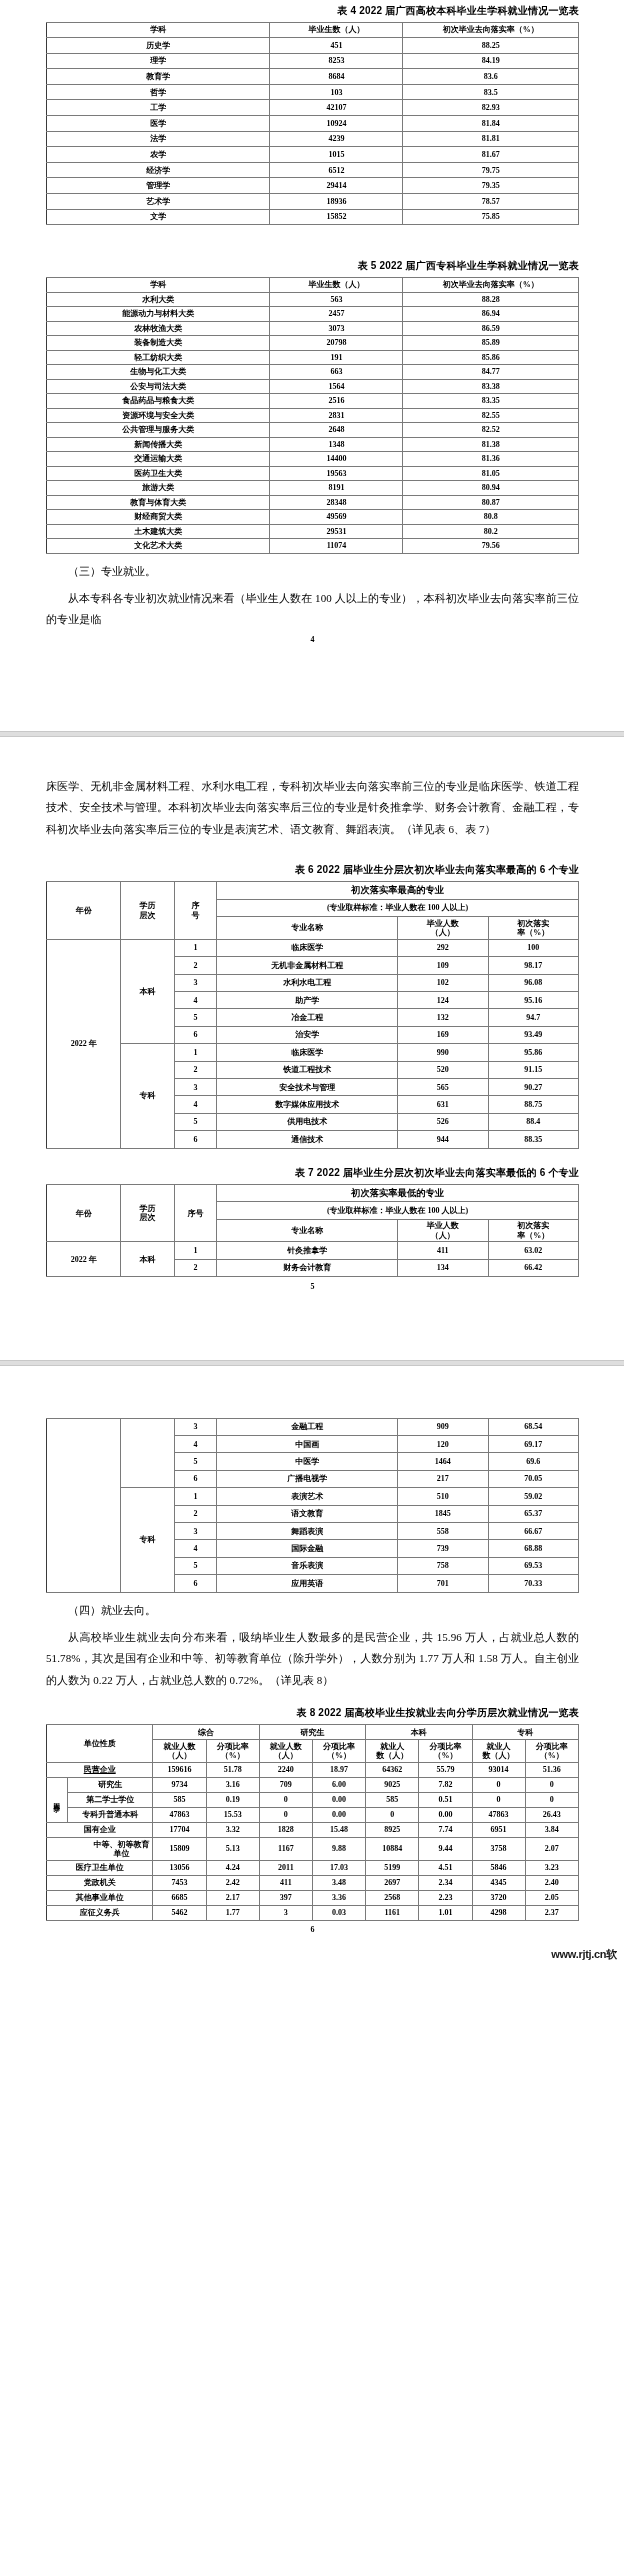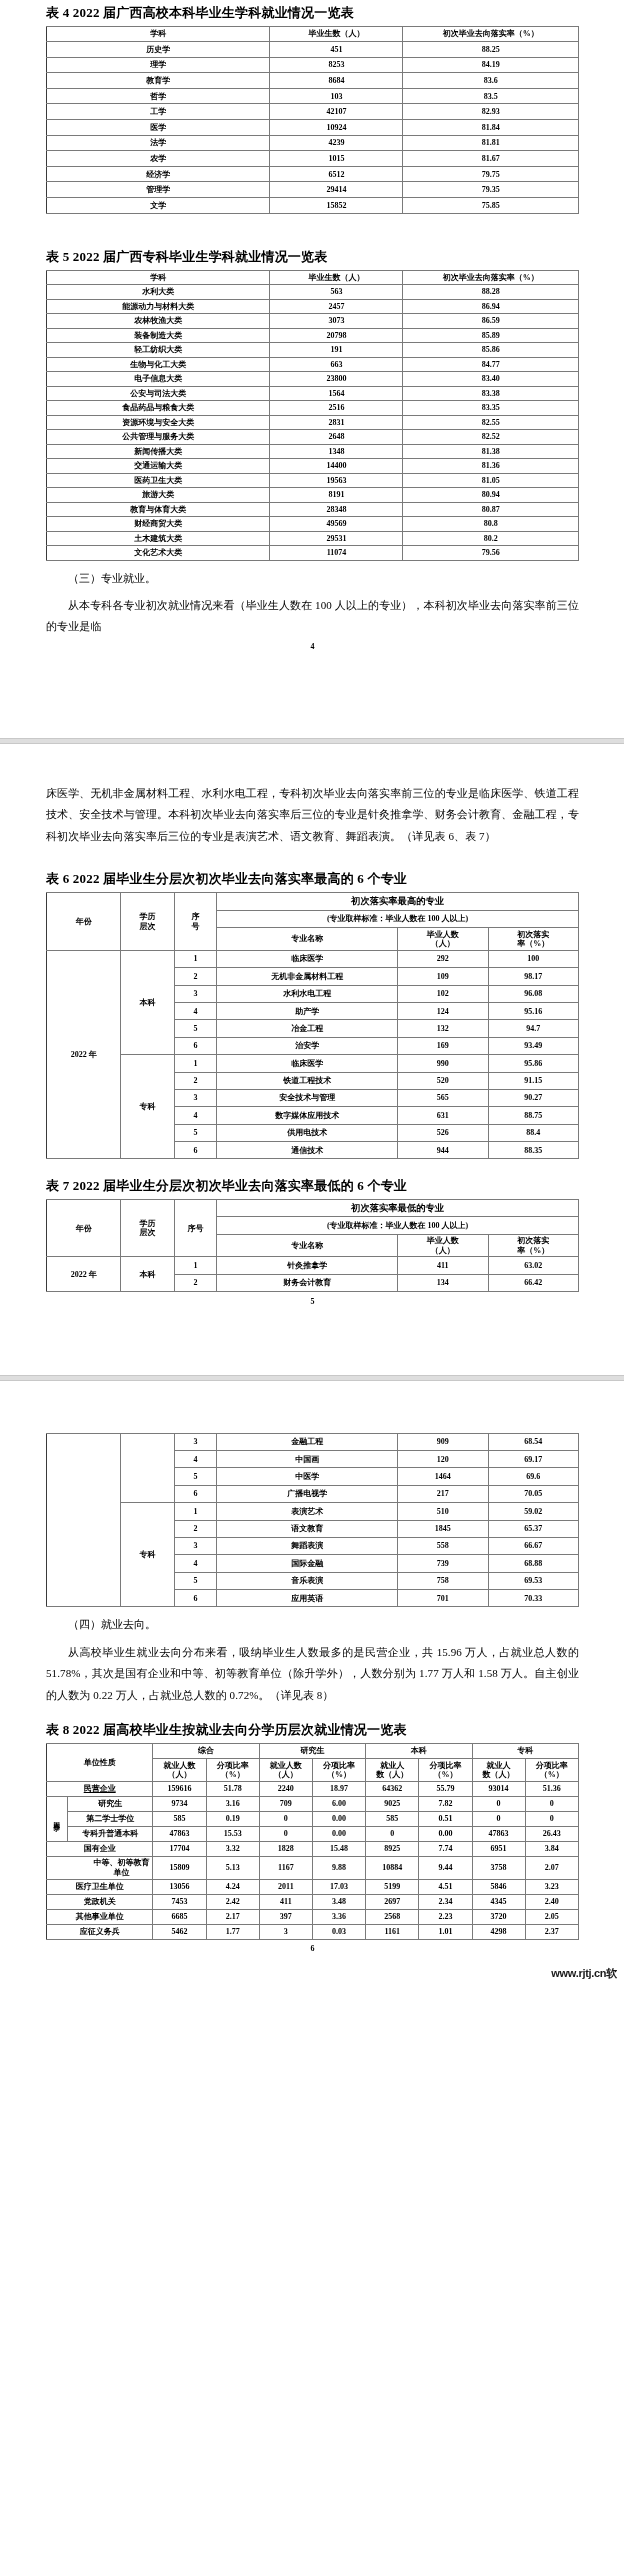--- a/index.html
+++ b/index.html
@@ -19,24 +19,24 @@
   .page-sep {
     width: 625px;
     height: 5.8px;
     background: #dedede;
     border-top: 0.6px solid #c8c8c8;
     border-bottom: 0.6px solid #c8c8c8;
   }
   .gap { width: 100%; }
 
   .tbl-caption {
-    text-align: left;
-    font-size: 13px;
+    text-align: right;
+    font-size: 10px;
     font-weight: 700;
-    font-family: Liberation Serif, serif;
+    font-family: Liberation Sans, sans-serif;
     margin: 0 0 4px 0;
     letter-spacing: 0.2px;
   }
 
   table.doc {
     border-collapse: collapse;
     width: 100%;
     margin: 0 auto;
     background: #fff;
   }
@@ -166,20 +166,25 @@
           <td>经济学</td>
           <td>6512</td>
           <td>79.75</td>
         </tr>
         <tr>
           <td>管理学</td>
           <td>29414</td>
           <td>79.35</td>
         </tr>
         <tr>
+          <td>艺术学</td>
+          <td>18936</td>
+          <td>78.57</td>
+        </tr>
+        <tr>
           <td>文学</td>
           <td>15852</td>
           <td>75.85</td>
         </tr>
       </tbody>
   </table>
 
   <div class="gap" style="height:34px;"></div>
 
   <div class="tbl-caption">表 5  2022 届广西专科毕业生学科就业情况一览表</div>
@@ -215,25 +220,20 @@
         </tr>
         <tr>
           <td>轻工纺织大类</td>
           <td>191</td>
           <td>85.86</td>
         </tr>
         <tr>
           <td>生物与化工大类</td>
           <td>663</td>
           <td>84.77</td>
-        </tr>
-        <tr>
-          <td>电子信息大类</td>
-          <td>23800</td>
-          <td>83.40</td>
         </tr>
         <tr>
           <td>公安与司法大类</td>
           <td>1564</td>
           <td>83.38</td>
         </tr>
         <tr>
           <td>食品药品与粮食大类</td>
           <td>2516</td>
           <td>83.35</td>

